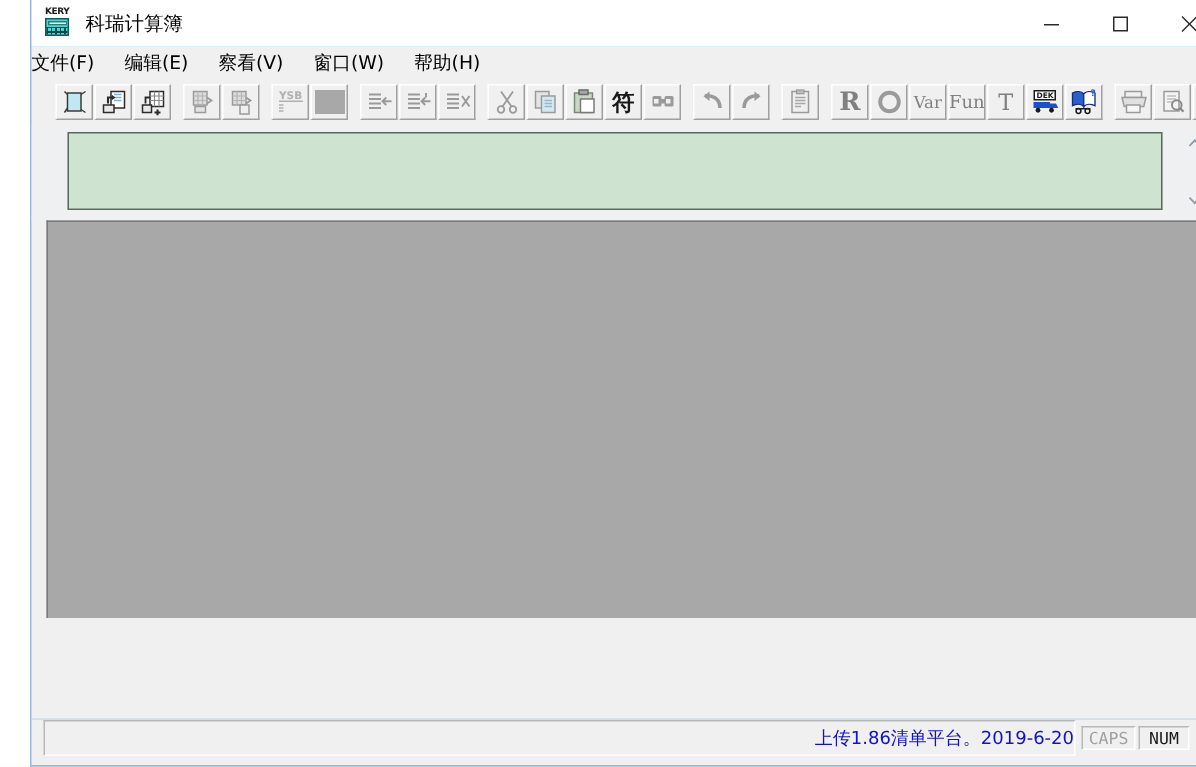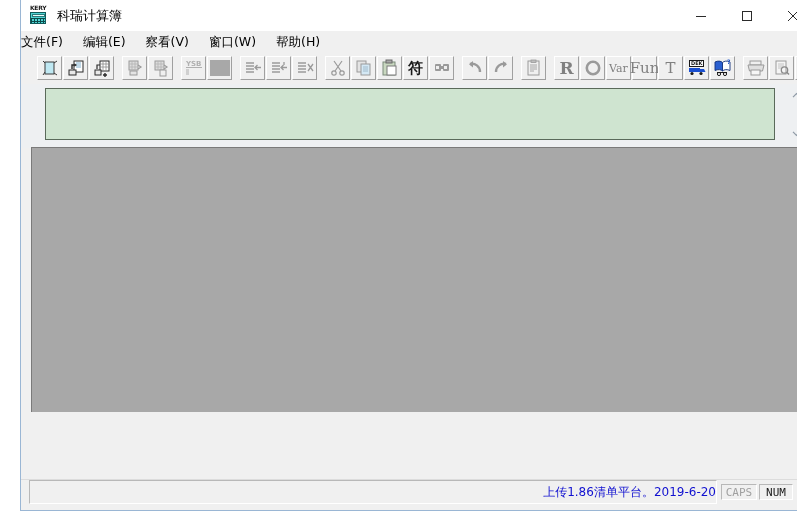--- a/index.html
+++ b/index.html
@@ -460,21 +460,21 @@
     </div>
     <div class="tbtn raised">
       <svg width="18" height="18" viewBox="0 0 18 18" aria-hidden="true">
         <circle cx="9" cy="9" r="6.2" fill="none" stroke="#9a9a9a" stroke-width="2.6"></circle>
       </svg>
     </div>
     <div class="tbtn raised">
       <span class="gl" style="font-size:11px;font-family:'DejaVu Serif',serif;text-align:center;">Var</span>
     </div>
     <div class="tbtn raised">
-      <span class="gl" style="font-size:15px;font-family:'DejaVu Serif',serif;">Fun</span>
+      <span class="gl" style="font-size:12px;font-family:'DejaVu Serif',serif;">Fun</span>
     </div>
     <div class="tbtn raised">
       <span class="gl" style="font-size:15px;font-family:'DejaVu Serif',serif;">T</span>
     </div>
 
     <div class="tbtn raised">
       <svg width="20" height="18" viewBox="0 0 20 18" aria-hidden="true">
         <rect x="2.5" y="1.5" width="14" height="6" fill="#ffffff" stroke="#1a1a1a" stroke-width="1"></rect>
         <text x="4" y="6.4" font-family="DejaVu Sans, sans-serif" font-size="5" font-weight="bold" fill="#1a1a1a">DEK</text>
         <path d="M2 9 h11 v4 h-11 z" fill="#1a4fd0"></path>

